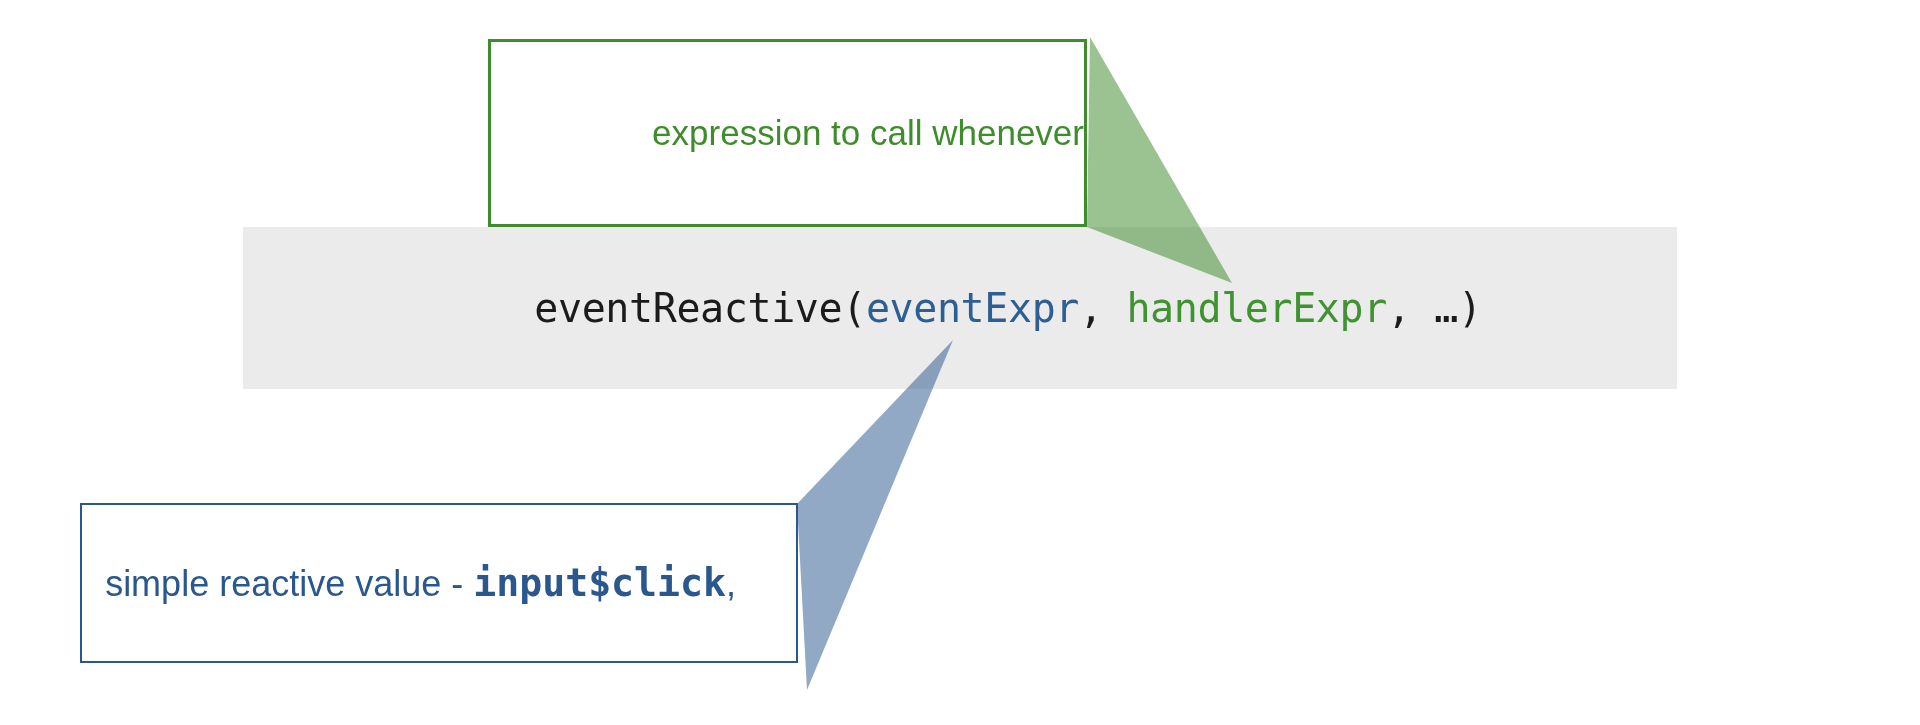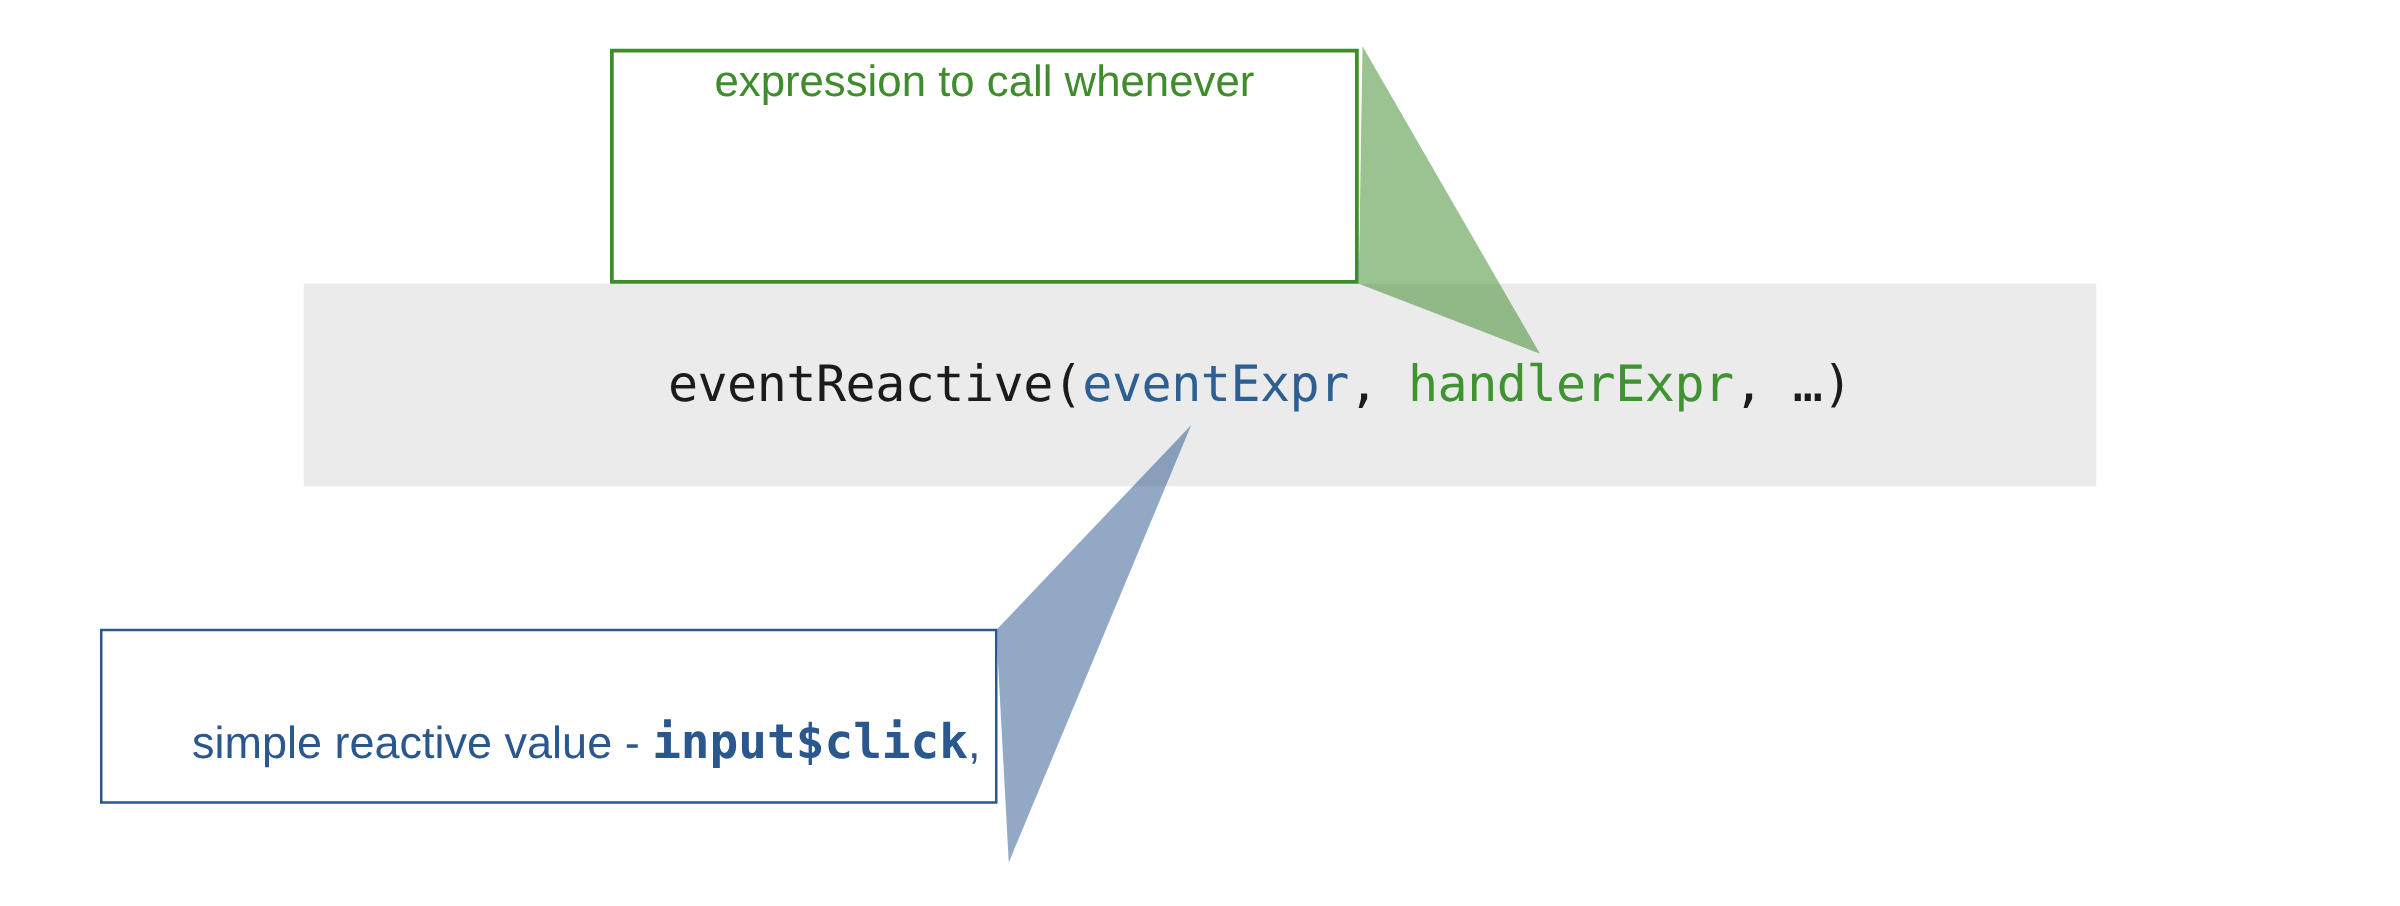--- a/index.html
+++ b/index.html
@@ -46,41 +46,41 @@
   }
   .tok-plain { color: #1b1b1b; }
   .tok-blue  { color: #2d5f92; }
   .tok-green { color: #3f9331; }
 
   .callout {
     position: absolute;
     background: #ffffff;
     box-sizing: border-box;
     display: flex;
-    flex-direction: column;
+    flex-direction: row;
     align-items: center;
-    justify-content: flex-start;
+    justify-content: flex-end;
     text-align: center;
     white-space: pre;
   }
   .green-box {
     left: 488px;
     top: 39px;
     width: 599px;
     height: 188px;
     border: 3px solid #3f8c2d;
     color: #3f8c2d;
     font-size: 35px;
     line-height: 48px;
   }
   .blue-box {
     left: 80px;
     top: 503px;
     width: 718px;
-    height: 140px;
+    height: 160px;
     border: 2.5px solid #2a578e;
     color: #2a578e;
     font-size: 36px;
     line-height: 59px;
   }
   .callout-line { display: block; }
   .inline-code {
     font-family: "DejaVu Sans Mono", "Liberation Mono", monospace;
     font-weight: bold;
     font-size: 1.06em;

